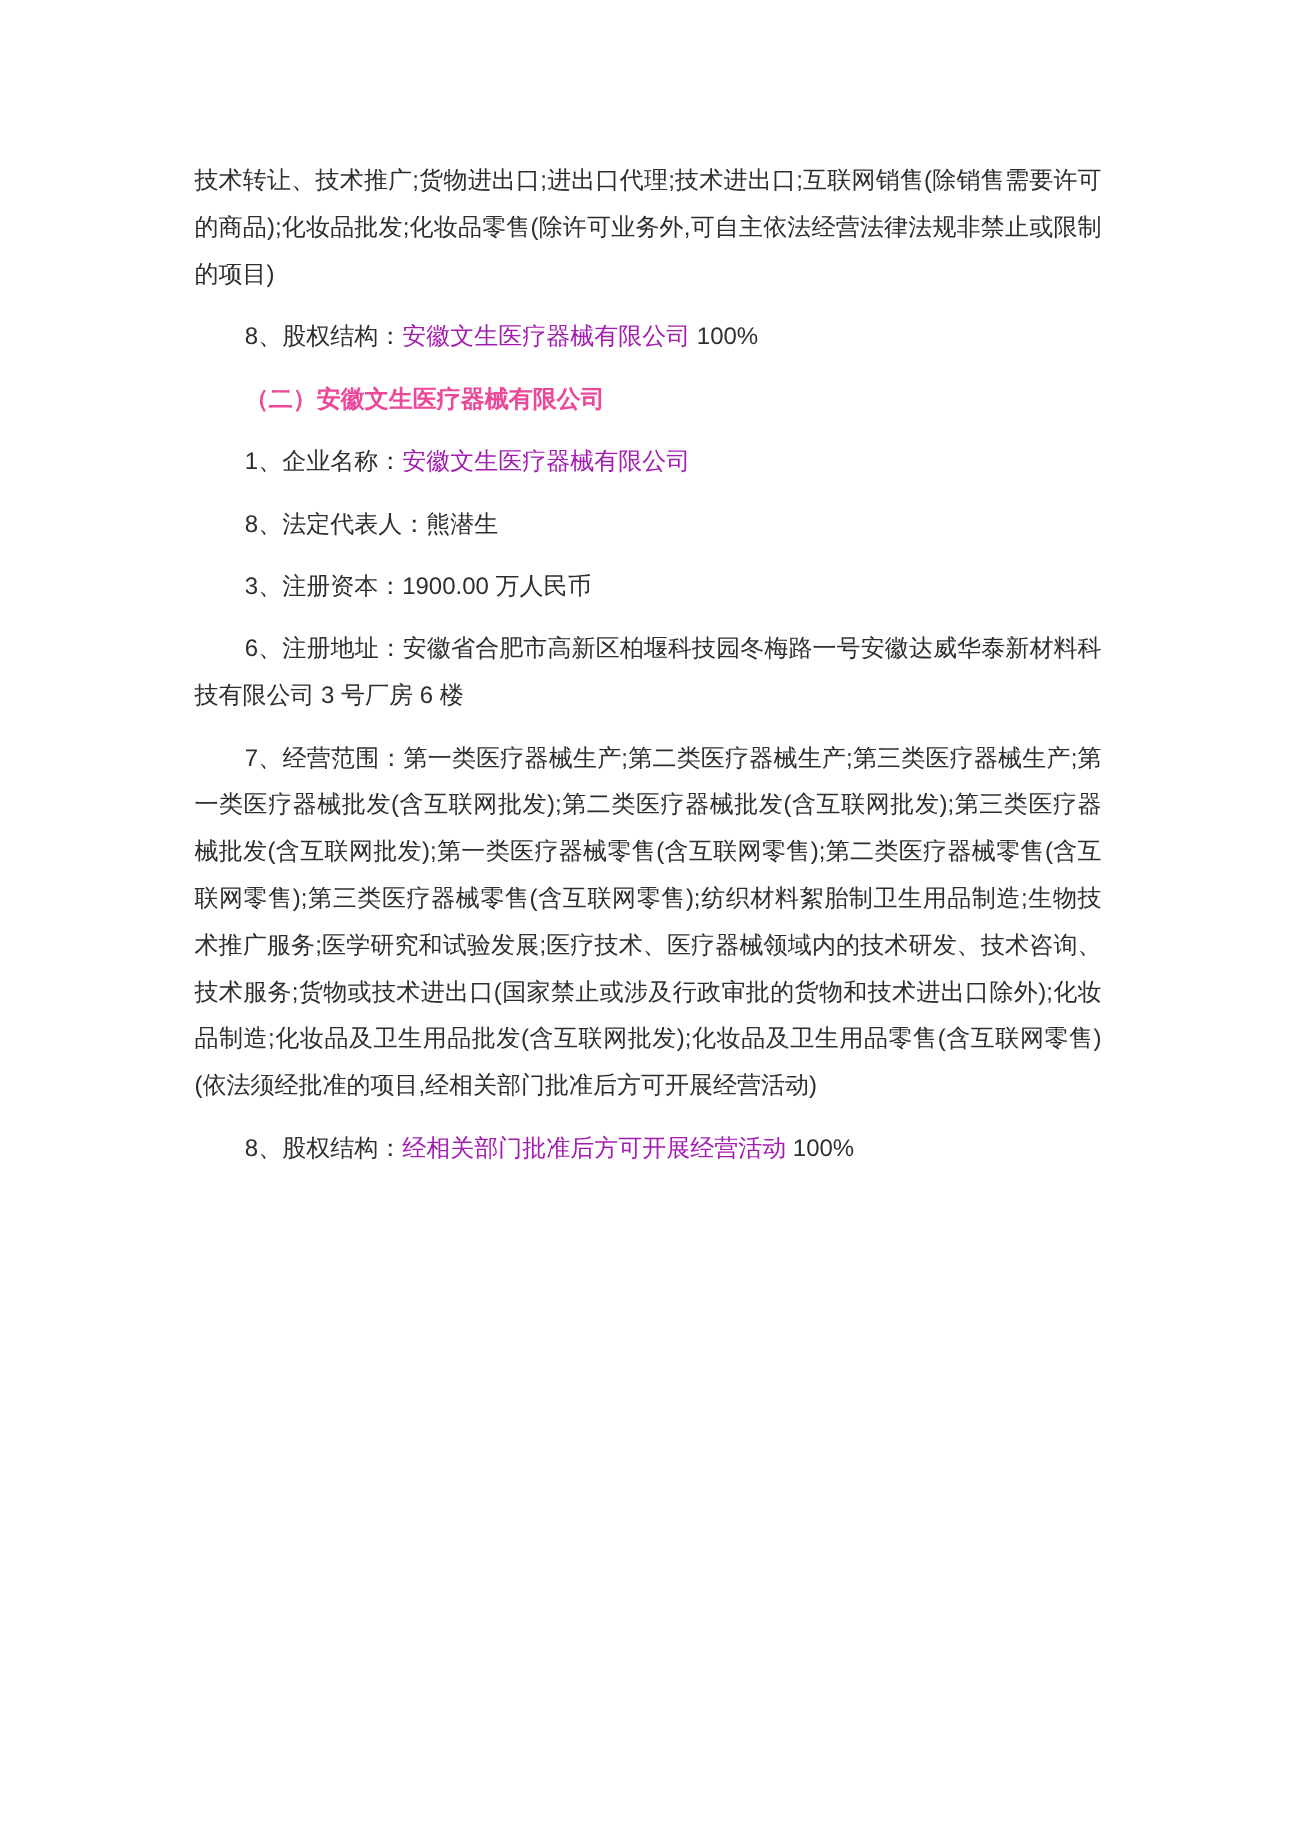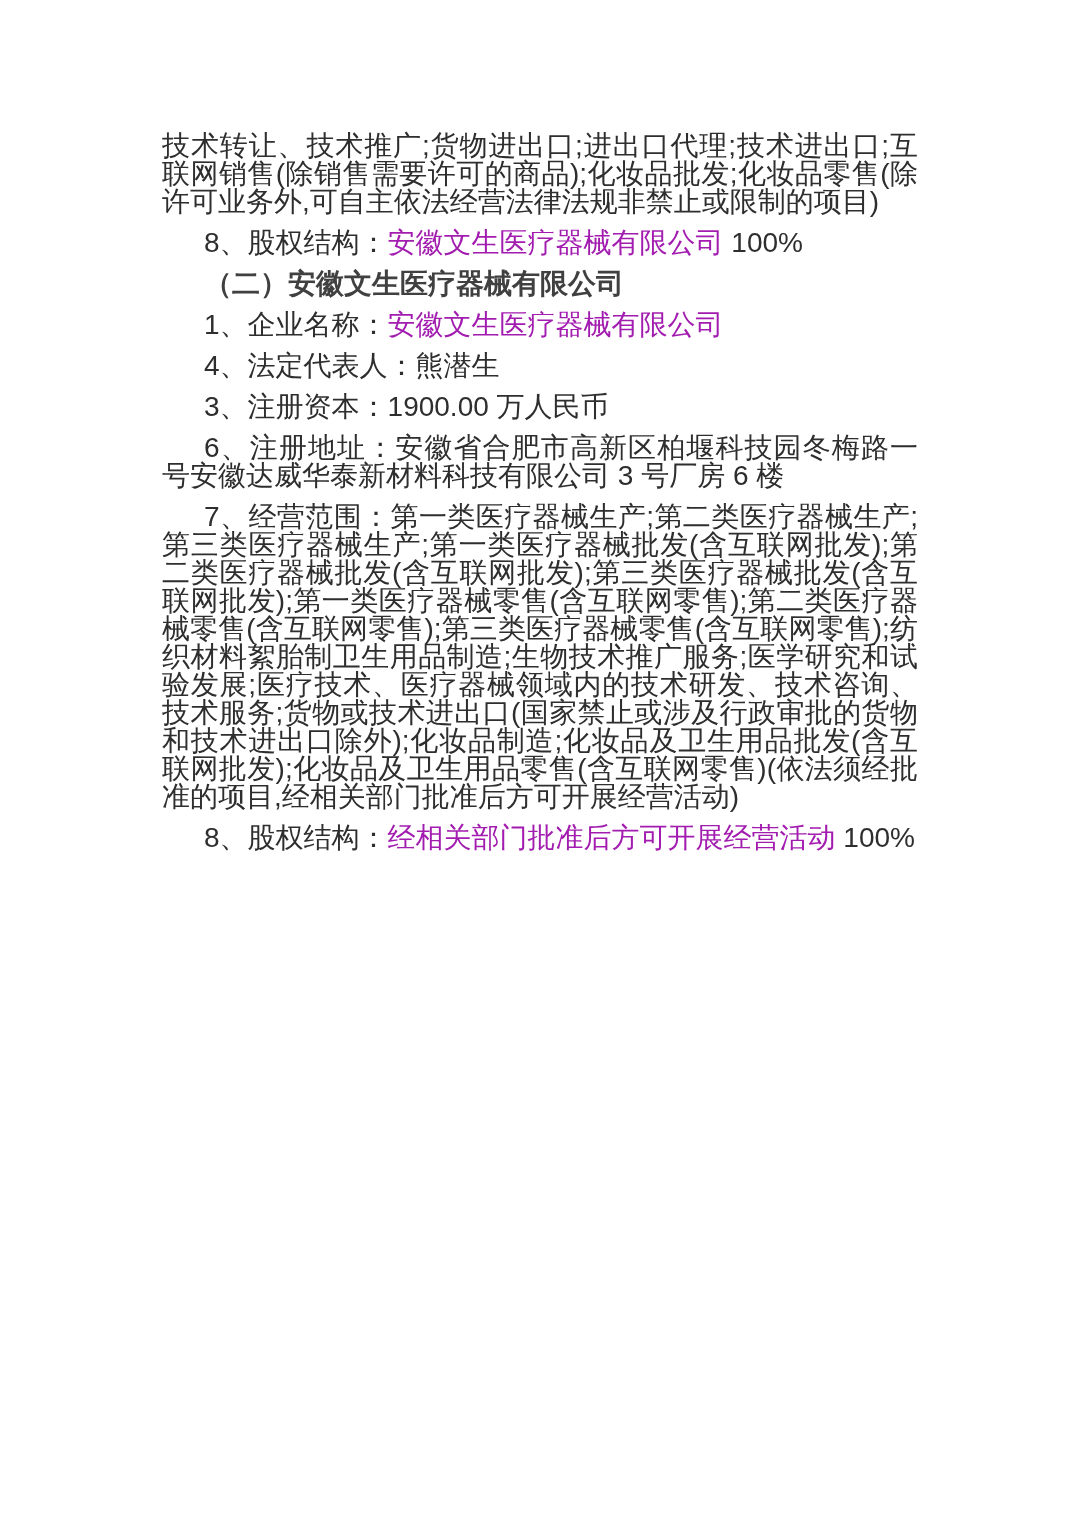--- a/index.html
+++ b/index.html
@@ -13,36 +13,36 @@
     height: 1527px;
     background: #ffffff;
     overflow: hidden;
     font-family: "Liberation Sans", "DejaVu Sans", sans-serif;
   }
   .content {
     position: absolute;
     left: 162px;
     top: 132px;
     width: 756px;
-    font-size: 28px;
-    line-height: 28px;
+    font-size: 20px;
+    line-height: 39px;
     color: #2e2e2e;
     text-align: justify;
     text-justify: inter-ideograph;
   }
   .para {
     margin: 0 0 13px 0;
     text-indent: 42px;
   }
   .para.cont {
     text-indent: 0;
   }
   .para.heading {
     font-weight: 700;
-    color: #404040;
+    color: #ec4899;
   }
   .muted {
     color: #a21caf;
   }
 </style>
 </head>
 <body>
 
 <div class="page">
   <div class="content">
@@ -50,21 +50,21 @@
     <p class="para cont">技术转让、技术推广;货物进出口;进出口代理;技术进出口;互联网销售(除销售需要许可的商品);化妆品批发;化妆品零售(除许可业务外,可自主依法经营法律法规非禁止或限制的项目)</p>
 
     <p class="para item"><span>8、股权结构：</span><span class="muted">安徽文生医疗器械有限公司</span><span> 100%</span></p>
 
     <p class="para heading">（二）安徽文生医疗器械有限公司</p>
 
     <p class="para item"><span>1、企业名称：</span><span class="muted">安徽文生医疗器械有限公司</span></p>
 
 
 
-    <p class="para item"><span>4、法定代表人：</span><span>熊潜生</span></p>
+    <p class="para item"><span>8、法定代表人：</span><span>熊潜生</span></p>
 
     <p class="para item"><span>3、注册资本：</span><span>1900.00 万人民币</span></p>
 
     <p class="para item"><span>6、注册地址：</span><span>安徽省合肥市高新区柏堰科技园冬梅路一号安徽达威华泰新材料科技有限公司 3 号厂房 6 楼</span></p>
 
     <p class="para item"><span>7、经营范围：</span><span>第一类医疗器械生产;第二类医疗器械生产;第三类医疗器械生产;第一类医疗器械批发(含互联网批发);第二类医疗器械批发(含互联网批发);第三类医疗器械批发(含互联网批发);第一类医疗器械零售(含互联网零售);第二类医疗器械零售(含互联网零售);第三类医疗器械零售(含互联网零售);纺织材料絮胎制卫生用品制造;生物技术推广服务;医学研究和试验发展;医疗技术、医疗器械领域内的技术研发、技术咨询、技术服务;货物或技术进出口(国家禁止或涉及行政审批的货物和技术进出口除外);化妆品制造;化妆品及卫生用品批发(含互联网批发);化妆品及卫生用品零售(含互联网零售)(依法须经批准的项目,经相关部门批准后方可开展经营活动)</span></p>
 
     <p class="para item"><span>8、股权结构：</span><span class="muted">经相关部门批准后方可开展经营活动</span><span> 100%</span></p>
 
 

